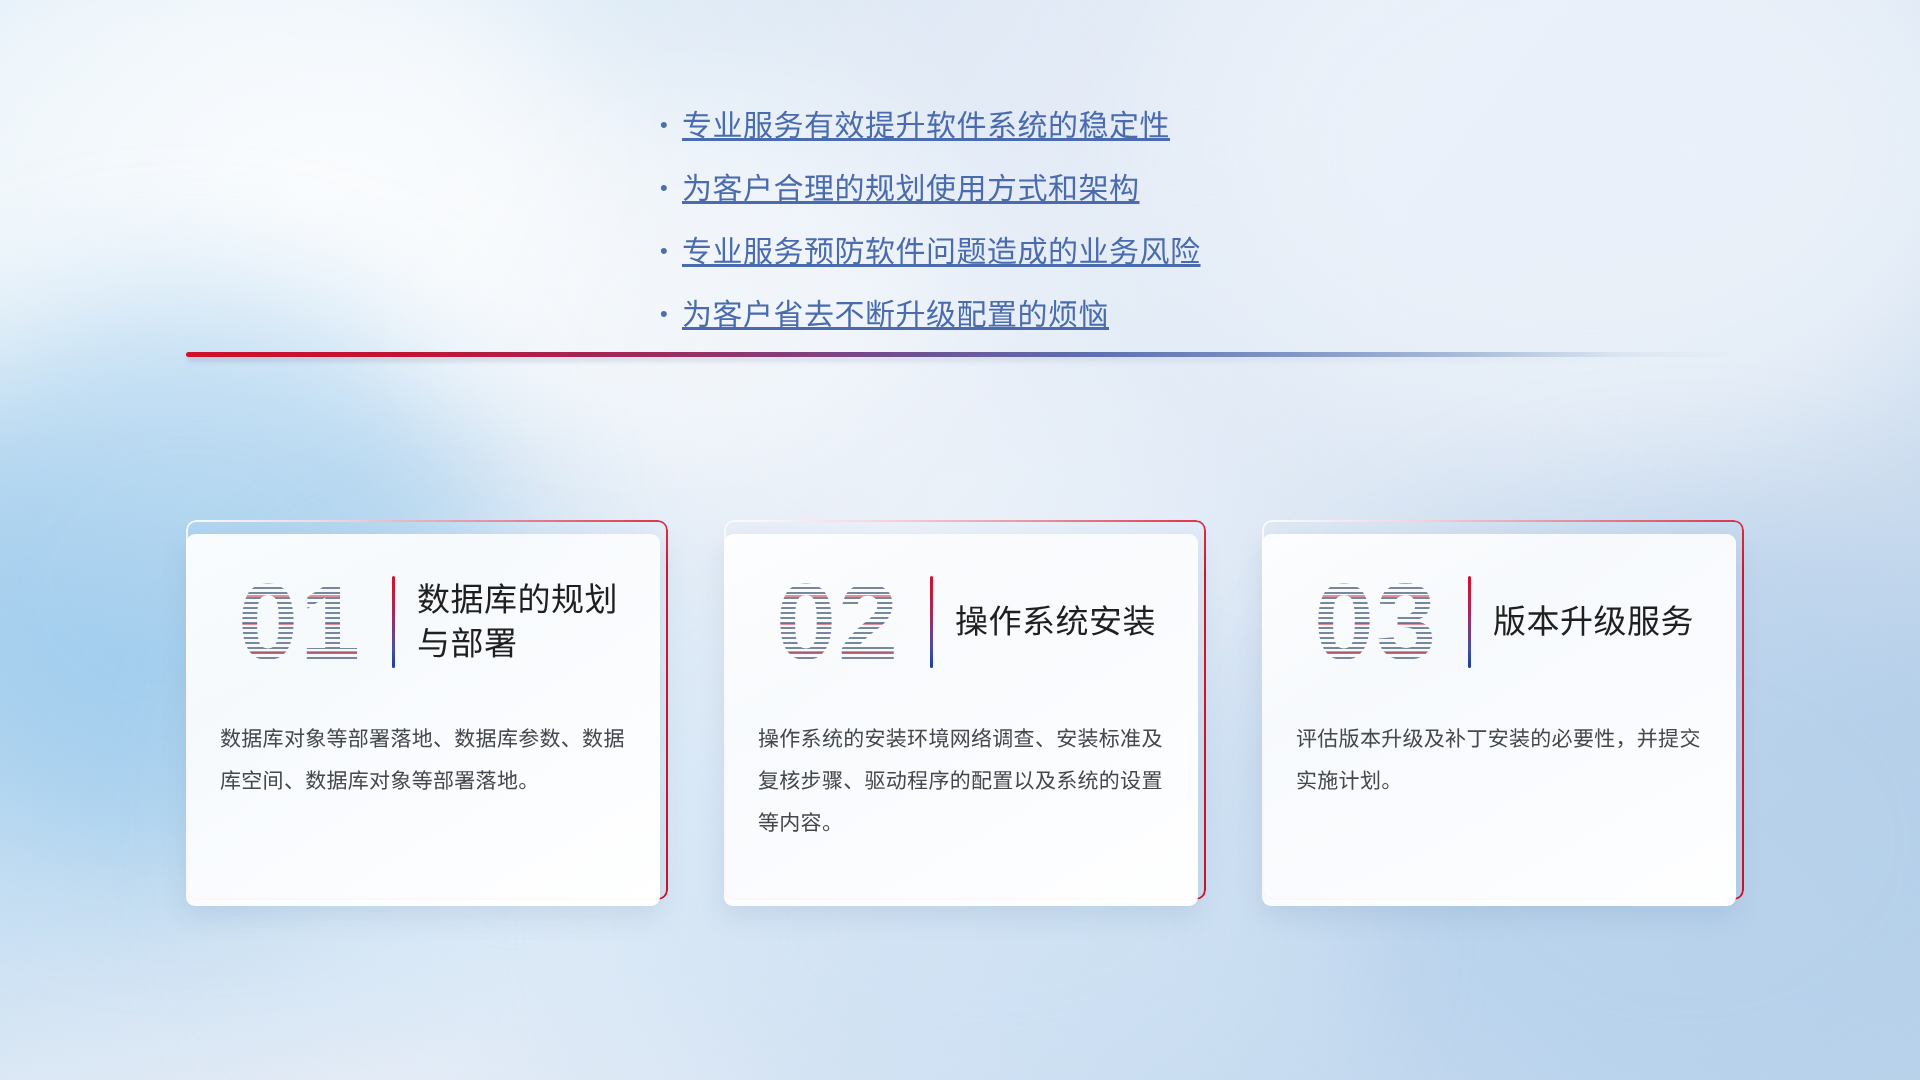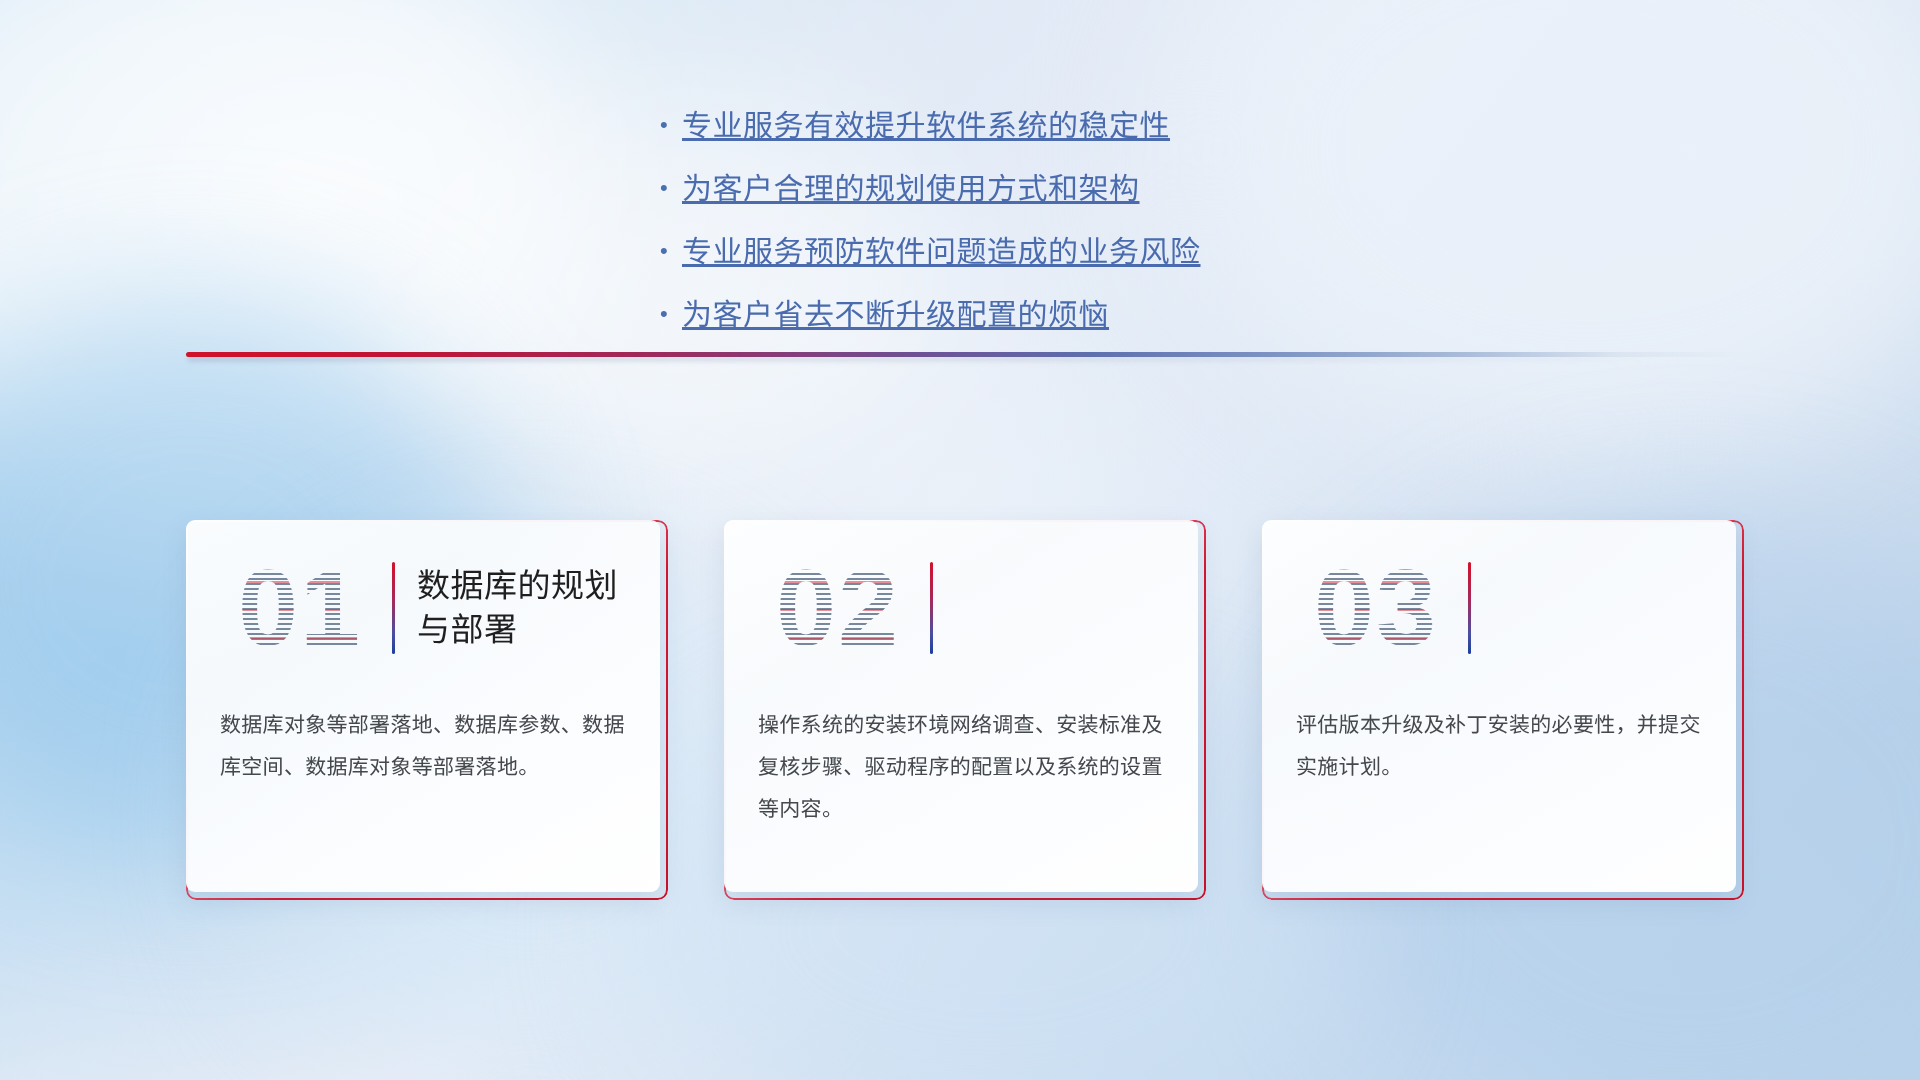--- a/index.html
+++ b/index.html
@@ -152,21 +152,21 @@
         #cc0f26 100%);
     -webkit-mask: linear-gradient(#000 0 0) content-box, linear-gradient(#000 0 0);
     -webkit-mask-composite: xor;
             mask: linear-gradient(#000 0 0) content-box, linear-gradient(#000 0 0);
     mask-composite: exclude;
     pointer-events: none;
   }
   .card-inner {
     position: absolute;
     left: 0;
-    top: 0;
+    top: 14px;
     width: 474px;
     height: 372px;
     border-radius: 9px;
     background: linear-gradient(150deg,
         rgba(255,255,255,0.93) 0%,
         rgba(249,251,253,0.95) 30%,
         rgba(252,253,255,0.97) 62%,
         rgba(255,255,255,0.99) 100%);
     box-shadow: 0 10px 26px rgba(93,123,163,0.16);
     overflow: hidden;
@@ -303,32 +303,34 @@
         <div class="card-body">数据库对象等部署落地、数据库参数、数据库空间、数据库对象等部署落地。</div>
       </div>
     </div>
 
     <div class="card">
       <div class="card-inner">
         <div class="card-head">
           <div class="card-num" data-glyph="02">02</div>
           <div class="card-rule"></div>
           <div class="card-title">
+            <div class="nowrap">操作系统安装</div>
           </div>
         </div>
         <div class="card-body">操作系统的安装环境网络调查、安装标准及复核步骤、驱动程序的配置以及系统的设置等内容。</div>
       </div>
     </div>
 
     <div class="card">
       <div class="card-inner">
         <div class="card-head">
           <div class="card-num" data-glyph="03">03</div>
           <div class="card-rule"></div>
           <div class="card-title">
+            <div class="nowrap">版本升级服务</div>
           </div>
         </div>
         <div class="card-body">评估版本升级及补丁安装的必要性，并提交实施计划。</div>
       </div>
     </div>
 
   </div>
 </div>
 
 </body></html>

